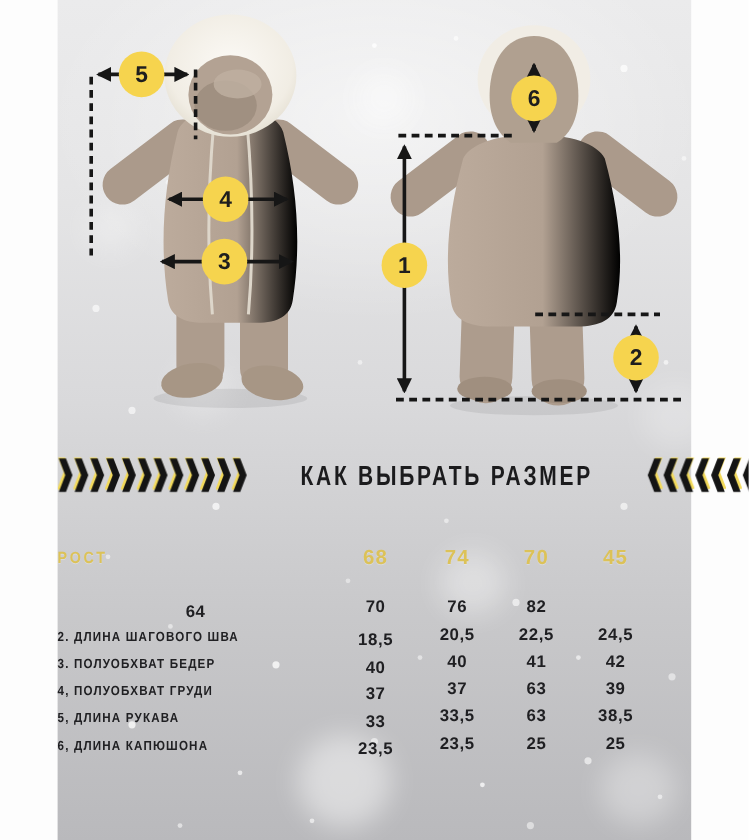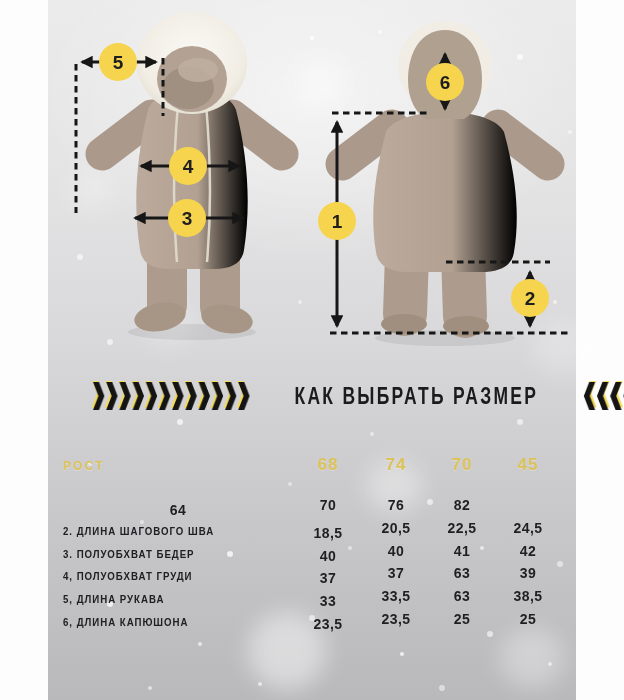--- a/index.html
+++ b/index.html
@@ -42,34 +42,34 @@
       150px 642px 0 0 rgba(255,255,255,.65),262px 616px 0 1px rgba(255,255,255,.55),
       352px 652px 0 0 rgba(255,255,255,.75),440px 632px 0 1px rgba(255,255,255,.6),
       500px 662px 0 0 rgba(255,255,255,.55),210px 682px 0 0 rgba(255,255,255,.6),
       392px 686px 0 1px rgba(255,255,255,.5),100px 686px 0 0 rgba(255,255,255,.55);
   }
   
   .figure{position:absolute;left:0;top:0;}
   
   .title-band{
     position:absolute; top:374px; left:0; width:528px; height:44px;
-    display:flex; align-items:center;padding-left:44px;
+    display:flex; align-items:center;
   }
   .chev{flex:none; display:block;}
   .chev.right{}
   .title-text{
     flex:1; text-align:center; white-space:nowrap;
     font-size:23px; font-weight:bold; color:#1b1b1d; margin:0 6px;
   }
   .title-text span{display:inline-block; transform:scaleX(.76); letter-spacing:3px;}
   
   .size-table{position:absolute; top:455px; left:0; width:528px;}
   .trow{
     display:grid; grid-template-columns:230px 70px 66px 66px 66px;
-    align-items:center; height:22.7px; padding-left:15px;
+    align-items:center; height:22.7px; padding-left:0;
   }
   .trow.header{height:20px; margin-bottom:21px;}
   .tlabel{white-space:nowrap; overflow:visible;}
   .tlabel span{
     display:inline-block; transform:scaleX(.88); transform-origin:left center;
     font-size:11px; font-weight:bold; letter-spacing:1.1px; color:#202023;
   }
   .hlabel span{font-size:13.5px; color:#dcc258; letter-spacing:2.6px; text-shadow:0 1px 0 rgba(255,255,255,.25);}
   .tval{text-align:center; font-weight:bold; font-size:14px; letter-spacing:.5px; color:#1f1f22;}
   .tval.hsize{font-size:17px; color:#dcc258; letter-spacing:1px; text-shadow:0 1px 0 rgba(255,255,255,.25);}

